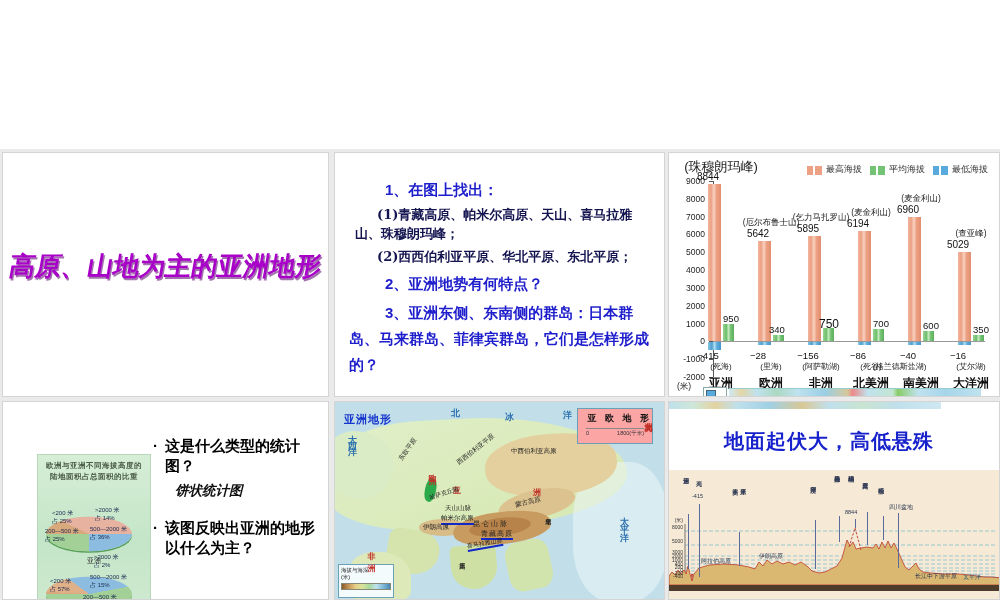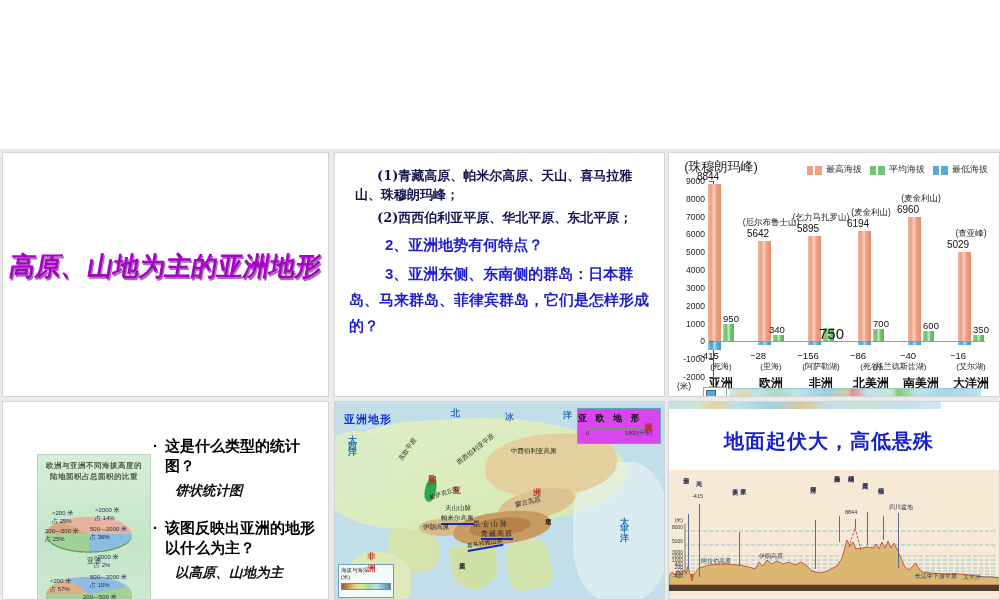--- a/index.html
+++ b/index.html
@@ -65,22 +65,22 @@
   .m-mong{left:163px;top:88px;width:78px;height:28px;background:#dcc28e;border-radius:50%;transform:rotate(-12deg);}
   .m-tibet{left:118px;top:110px;width:98px;height:32px;background:#c89c60;border-radius:46%;transform:rotate(-7deg);}
   .m-tibet2{left:134px;top:116px;width:62px;height:18px;background:#b8834a;border-radius:50%;transform:rotate(-7deg);}
   .m-iran{left:84px;top:117px;width:48px;height:17px;background:#d8bc88;border-radius:50%;}
   .m-arab{left:52px;top:128px;width:52px;height:44px;background:#d5e3ac;border-radius:22% 42% 52% 30%;transform:rotate(9deg);}
   .m-india{left:116px;top:143px;width:46px;height:44px;background:#cfe0a4;border-radius:16% 16% 62% 62%;transform:rotate(-5deg);}
   .m-sea{left:172px;top:138px;width:44px;height:50px;background:#d2e4ae;border-radius:30%;transform:rotate(-12deg);}
   .m-africa{left:14px;top:150px;width:62px;height:48px;background:#dde9b8;border-radius:40% 50% 18% 18%;}
   .m-casp{left:90px;top:76px;width:11px;height:24px;background:#2aa84a;border-radius:45%;transform:rotate(12deg);}
   .m-pale{left:238px;top:60px;width:95px;height:140px;background:rgba(235,246,250,.55);border-radius:40%;}
-  .s5-legendbox{position:absolute;left:242px;top:6px;width:84px;height:36px;background:#d946ef;
-    border:1px solid #6aa0b8;box-sizing:border-box;text-align:left;}
+  .s5-legendbox{position:absolute;left:242px;top:6px;width:76px;height:36px;background:#fca5a5;
+    border:1px solid #6aa0b8;box-sizing:border-box;text-align:right;}
   .s5-lb-title{font-size:9px;font-weight:bold;letter-spacing:3px;color:#111;margin-top:3px;}
   .s5-lb-scale{font-size:5.5px;color:#333;margin-top:3px;border-top:1px solid #888;margin-left:8px;margin-right:8px;padding-top:1px;display:flex;justify-content:space-between;}
   .s5-corner{position:absolute;left:3px;top:162px;width:56px;height:34px;background:#f4fbfd;border:1px solid #6aa0b8;box-sizing:border-box;padding:2px;}
   .s5-corner .t{font-size:5.5px;color:#222;}
   .s5-corner .bar{margin-top:2px;width:48px;height:5px;border:1px solid #887;
     background:linear-gradient(90deg,#8a5a2a,#c89858,#e8d088,#d6e49c,#a8d89c,#bfe2ee,#7fb8d8,#4a88b8);}
 
   
   .s6-strip{position:absolute;left:0;top:0;width:272px;height:7px;
     background:linear-gradient(90deg,#bfe0ec 0,#cde7d8 9%,#e3d3a0 17%,#bfe0ec 25%,#9fd0e4 37%,#d9c896 49%,#bfe0ec 59%,#c8e4d0 71%,#bfe0ec 84%,#cfe8f2 100%);}
@@ -96,20 +96,21 @@
 <div>
 
   <div class="top-white"></div>
 
   <div class="slide" id="s1">
     <div class="s1-title" id="s1title" style="color: rgb(168, 0, 200);">高原、山地为主的亚洲地形</div>
   </div>
 
   <div class="slide" id="s2">
     <div class="pad">
+      <div class="s2-blue s2-q1">1、在图上找出：</div>
       <div class="s2-sub">(1)青藏高原、帕米尔高原、天山、喜马拉雅山、珠穆朗玛峰；</div>
       <div class="s2-sub">(2)西西伯利亚平原、华北平原、东北平原；</div>
       <div class="s2-blue s2-q2">2、亚洲地势有何特点？</div>
       <div class="s2-blue s2-q3">3、亚洲东侧、东南侧的群岛：日本群岛、马来群岛、菲律宾群岛，它们是怎样形成的？</div>
     </div>
   </div>
 
   <div class="slide" id="s3">
     <div id="barchart" style="position:absolute;inset:0;">
         <div style="position: absolute; left: 138px; top: 13px; width: 15px; height: 9px; background: linear-gradient(90deg, rgb(237, 161, 132) 0px, rgb(237, 161, 132) 42%, rgb(255, 255, 255) 42%, rgb(255, 255, 255) 55%, rgb(237, 161, 132) 55%);"></div>
@@ -161,21 +162,21 @@
         <div style="position: absolute; left: 64px; top: 74.8335px; width: 50px; text-align: center; font-size: 10px; color: rgb(17, 17, 17);">5642</div>
         <div style="position: absolute; left: 100px; top: 171.305px; width: 24px; text-align: left; font-size: 9.5px; color: rgb(17, 17, 17);">340</div>
         <div style="position: absolute; left: 64px; top: 197.364px; width: 50px; text-align: center; font-size: 9.5px; color: rgb(17, 17, 17);">−28</div>
         <div style="position: absolute; left: 54px; top: 208.364px; width: 96px; text-align: center; font-size: 8px; color: rgb(34, 34, 34); white-space: nowrap;">(里海)</div>
         <div style="position: absolute; left: 59px; top: 222.364px; width: 86px; text-align: center; font-size: 12px; font-weight: 700; color: rgb(17, 17, 17);">欧洲</div>
         <div style="position: absolute; left: 139px; top: 83.3255px; width: 13px; height: 105.038px; background: linear-gradient(90deg, rgb(240, 180, 156) 0px, rgb(237, 161, 132) 25%, rgb(248, 210, 192) 45%, rgb(237, 161, 132) 65%, rgb(224, 142, 110) 100%);"></div>
         <div style="position: absolute; left: 154px; top: 175px; width: 11px; height: 13.3636px; background: linear-gradient(90deg, rgb(156, 212, 148) 0px, rgb(108, 190, 108) 30%, rgb(196, 234, 188) 50%, rgb(116, 194, 116) 70%, rgb(92, 174, 92) 100%);"></div>
         <div style="position: absolute; left: 139px; top: 189.364px; width: 13px; height: 2.77964px; background: linear-gradient(90deg, rgb(132, 196, 230) 0px, rgb(78, 160, 208) 30%, rgb(176, 220, 240) 50%, rgb(88, 170, 220) 70%, rgb(70, 150, 198) 100%);"></div>
         <div style="position: absolute; left: 104px; top: 59.3255px; width: 96px; text-align: center; font-size: 8.5px; color: rgb(34, 34, 34); white-space: nowrap;">(乞力马扎罗山)</div>
         <div style="position: absolute; left: 114px; top: 70.3255px; width: 50px; text-align: center; font-size: 10px; color: rgb(17, 17, 17);">5895</div>
-        <div style="position: absolute; left: 150px; top: 172px; width: 24px; text-align: left; font-size: 15px; color: rgb(17, 17, 17);">750</div>
+        <div style="position: absolute; left: 150px; top: 164px; width: 24px; text-align: left; font-size: 12px; color: rgb(17, 17, 17);">750</div>
         <div style="position: absolute; left: 114px; top: 197.364px; width: 50px; text-align: center; font-size: 9.5px; color: rgb(17, 17, 17);">−156</div>
         <div style="position: absolute; left: 104px; top: 208.364px; width: 96px; text-align: center; font-size: 8px; color: rgb(34, 34, 34); white-space: nowrap;">(阿萨勒湖)</div>
         <div style="position: absolute; left: 109px; top: 222.364px; width: 86px; text-align: center; font-size: 12px; font-weight: 700; color: rgb(17, 17, 17);">非洲</div>
         <div style="position: absolute; left: 189px; top: 77.9978px; width: 13px; height: 110.366px; background: linear-gradient(90deg, rgb(240, 180, 156) 0px, rgb(237, 161, 132) 25%, rgb(248, 210, 192) 45%, rgb(237, 161, 132) 65%, rgb(224, 142, 110) 100%);"></div>
         <div style="position: absolute; left: 204px; top: 175.891px; width: 11px; height: 12.4727px; background: linear-gradient(90deg, rgb(156, 212, 148) 0px, rgb(108, 190, 108) 30%, rgb(196, 234, 188) 50%, rgb(116, 194, 116) 70%, rgb(92, 174, 92) 100%);"></div>
         <div style="position: absolute; left: 189px; top: 189.364px; width: 13px; height: 2.5px; background: linear-gradient(90deg, rgb(132, 196, 230) 0px, rgb(78, 160, 208) 30%, rgb(176, 220, 240) 50%, rgb(88, 170, 220) 70%, rgb(70, 150, 198) 100%);"></div>
         <div style="position: absolute; left: 154px; top: 53.9978px; width: 96px; text-align: center; font-size: 8.5px; color: rgb(34, 34, 34); white-space: nowrap;">(麦金利山)</div>
         <div style="position: absolute; left: 164px; top: 64.9978px; width: 50px; text-align: center; font-size: 10px; color: rgb(17, 17, 17);">6194</div>
         <div style="position: absolute; left: 200px; top: 164.891px; width: 24px; text-align: center; font-size: 9.5px; color: rgb(17, 17, 17);">700</div>
         <div style="position: absolute; left: 164px; top: 197.364px; width: 50px; text-align: center; font-size: 9.5px; color: rgb(17, 17, 17);">−86</div>
@@ -235,21 +236,20 @@
     <div class="s4-text">
       <div class="s4-b">
           <span class="dot">·</span>
           <span>这是什么类型的统计图？</span>
         </div>
       <div class="s4-a">饼状统计图</div>
       <div class="s4-b">
           <span class="dot">·</span>
           <span>该图反映出亚洲的地形以什么为主？</span>
         </div>
-      <div class="s4-a">以高原、山地为主</div>
     </div>
   </div>
 
   <div class="slide" id="s5">
     <div class="m m-land1"></div>
     <div class="m m-land2"></div>
     <div class="m m-pale"></div>
     <div class="m m-high1"></div>
     <div class="m m-mong"></div>
     <div class="m m-arab"></div>

